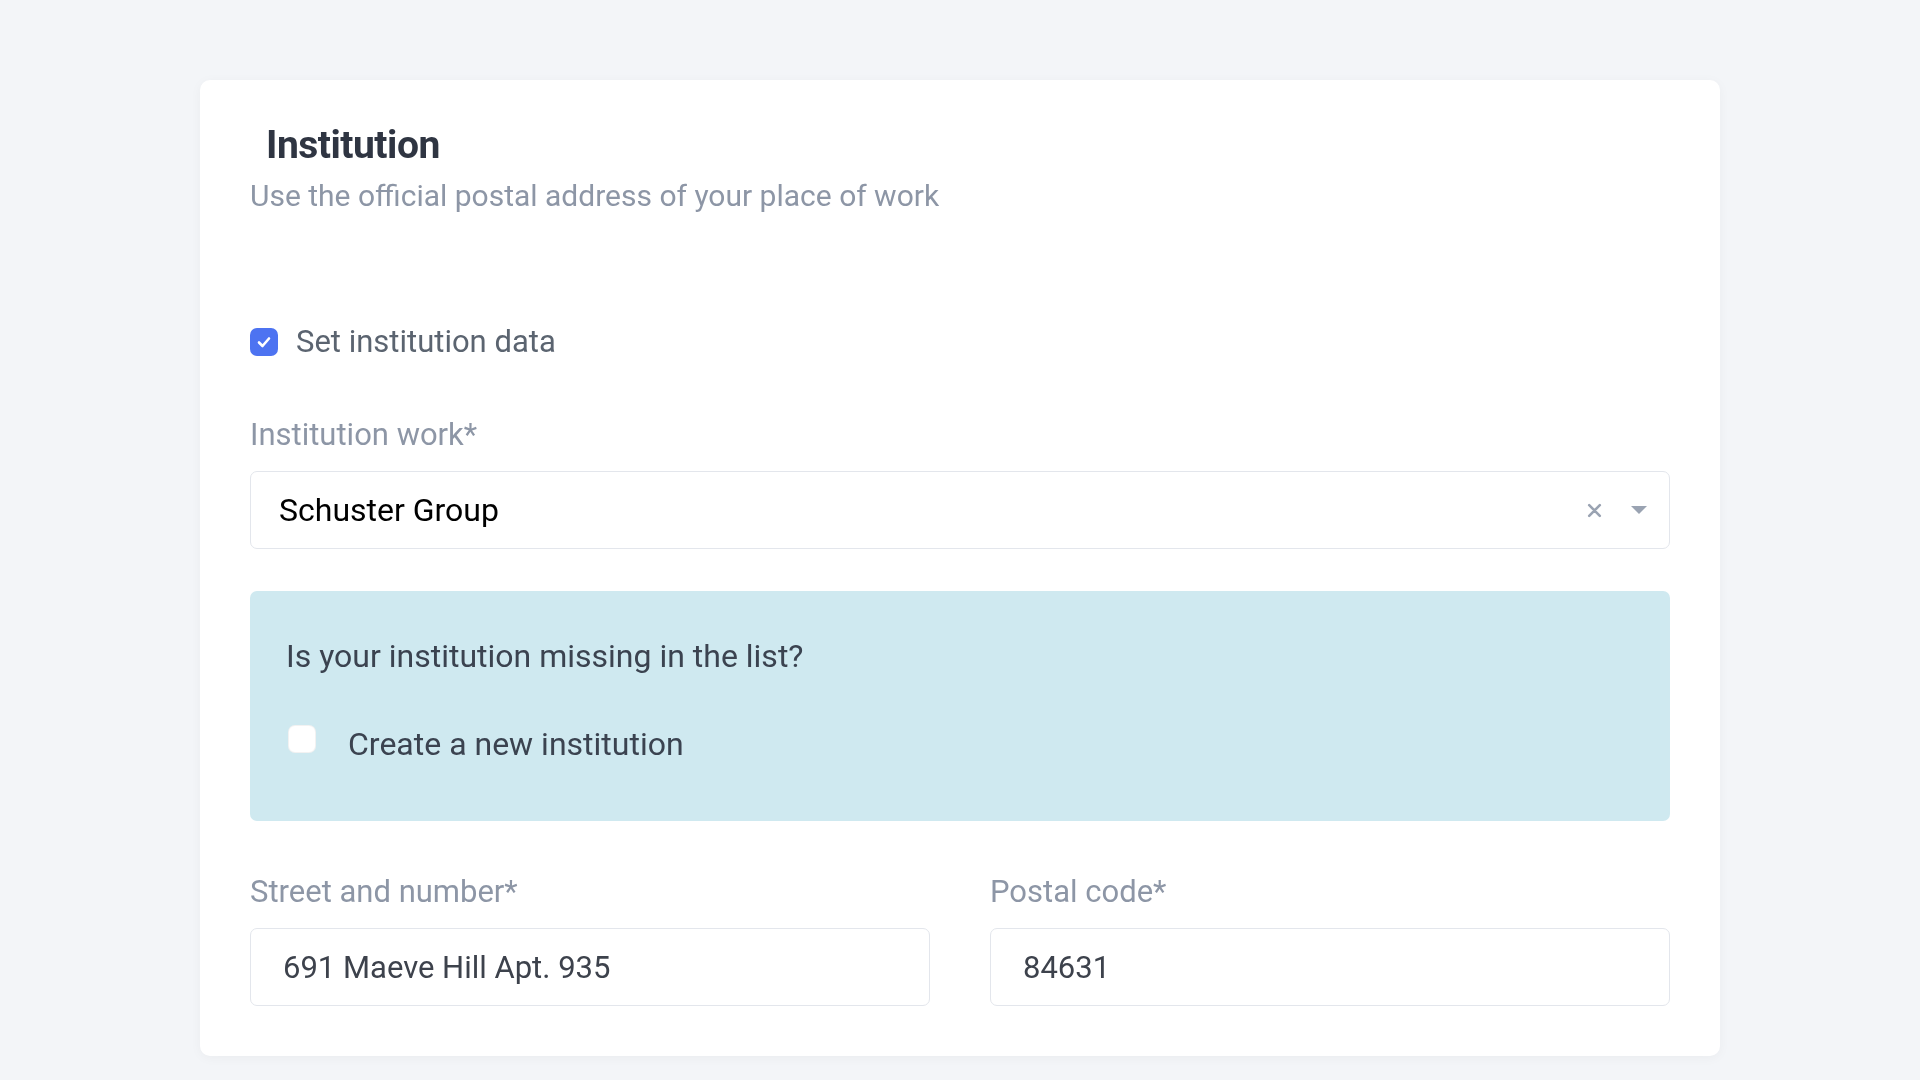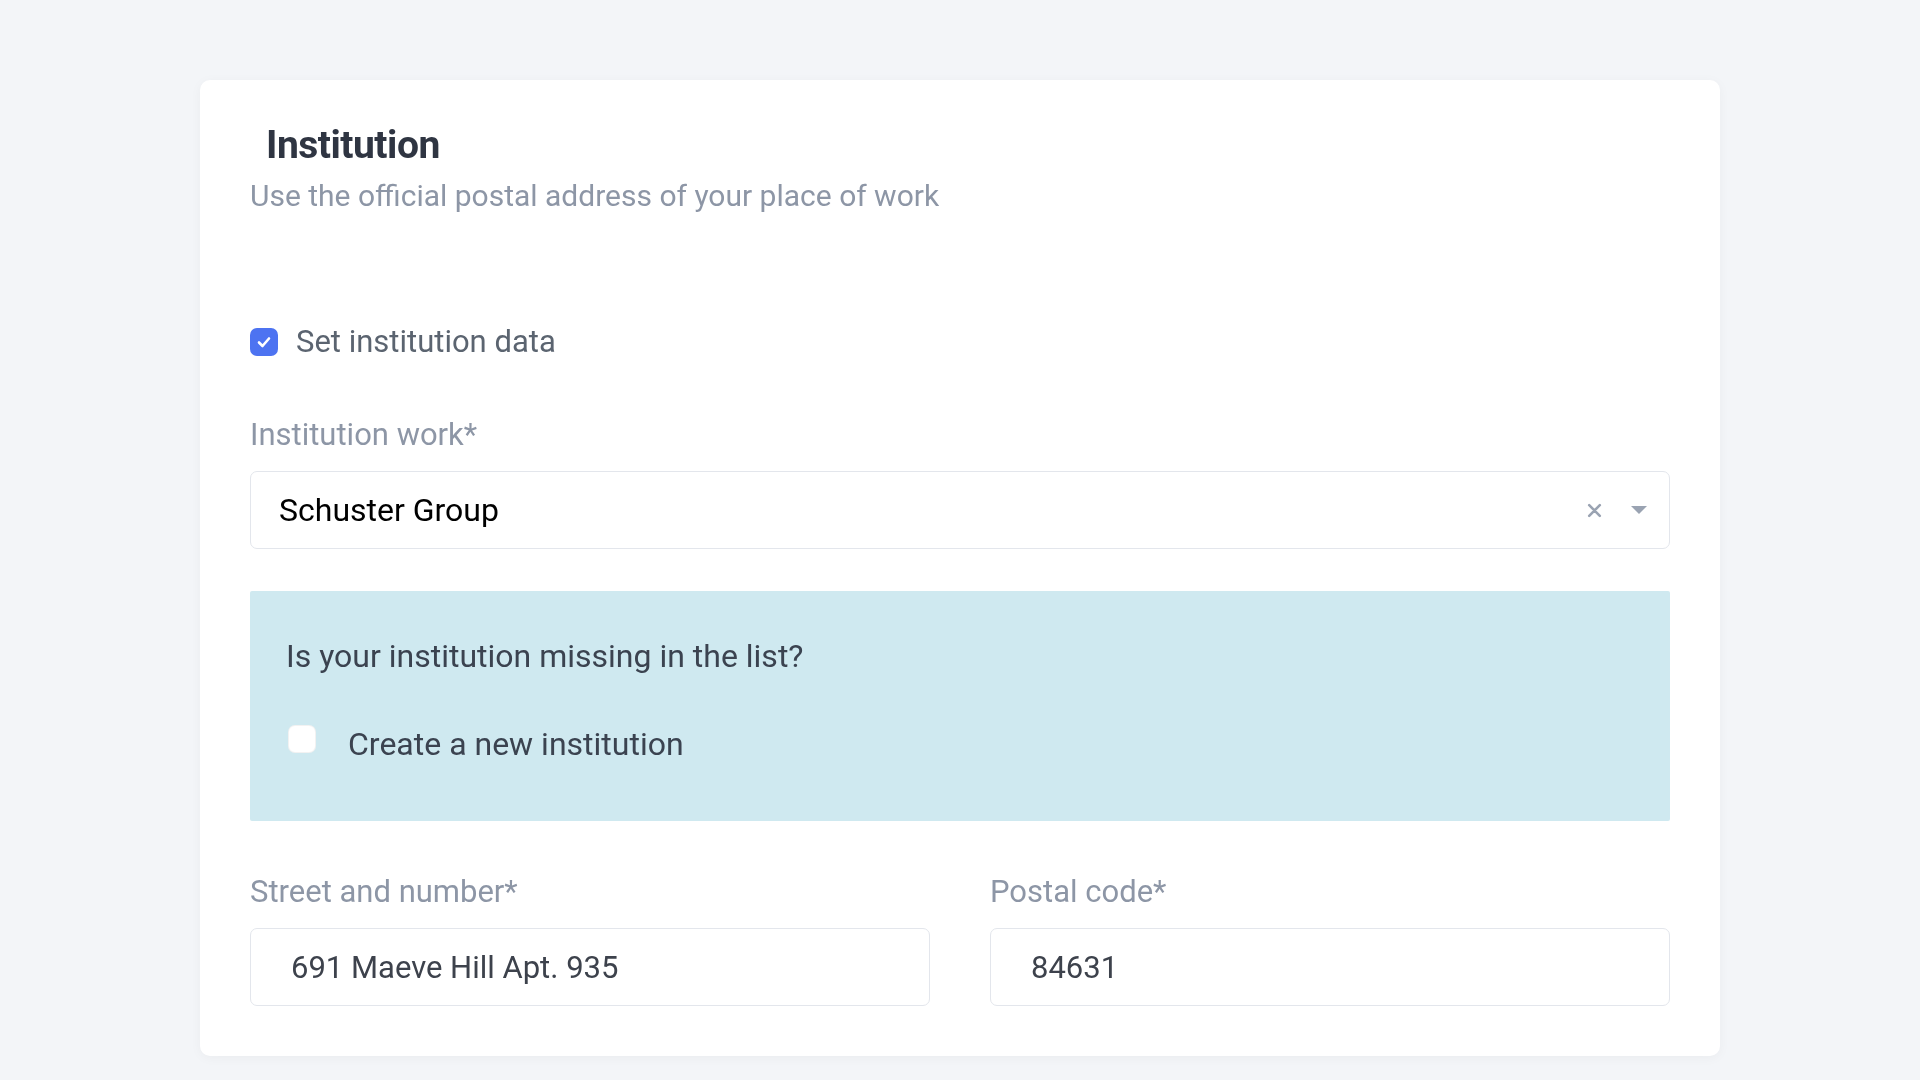--- a/index.html
+++ b/index.html
@@ -115,21 +115,21 @@
     .icon-btn {
       display: flex;
       align-items: center;
       justify-content: center;
       cursor: pointer;
       color: #9aa3b2;
     }
     
     .info-panel {
       background: #cfe9f0;
-      border-radius: 2px;
+      border-radius: 7px;
       padding: 46px 36px 58px 36px;
       margin-top: 42px;
     }
     
     .info-title {
       font-size: 32px;
       color: #3b4350;
       font-weight: 400;
     }
     
@@ -156,21 +156,21 @@
       flex: 1;
       min-width: 0;
     }
     
     .text-input {
       display: flex;
       align-items: center;
       border: 1.5px solid #e3e6ec;
       border-radius: 7px;
       height: 78px;
-      padding: 0 40px;
+      padding: 0 32px;
       background: #fff;
       font-size: 31px;
       color: #3d424c;
       width: 100%;
     }
     
     .text-input input {
       border: none;
       outline: none;
       font-size: 31px;

